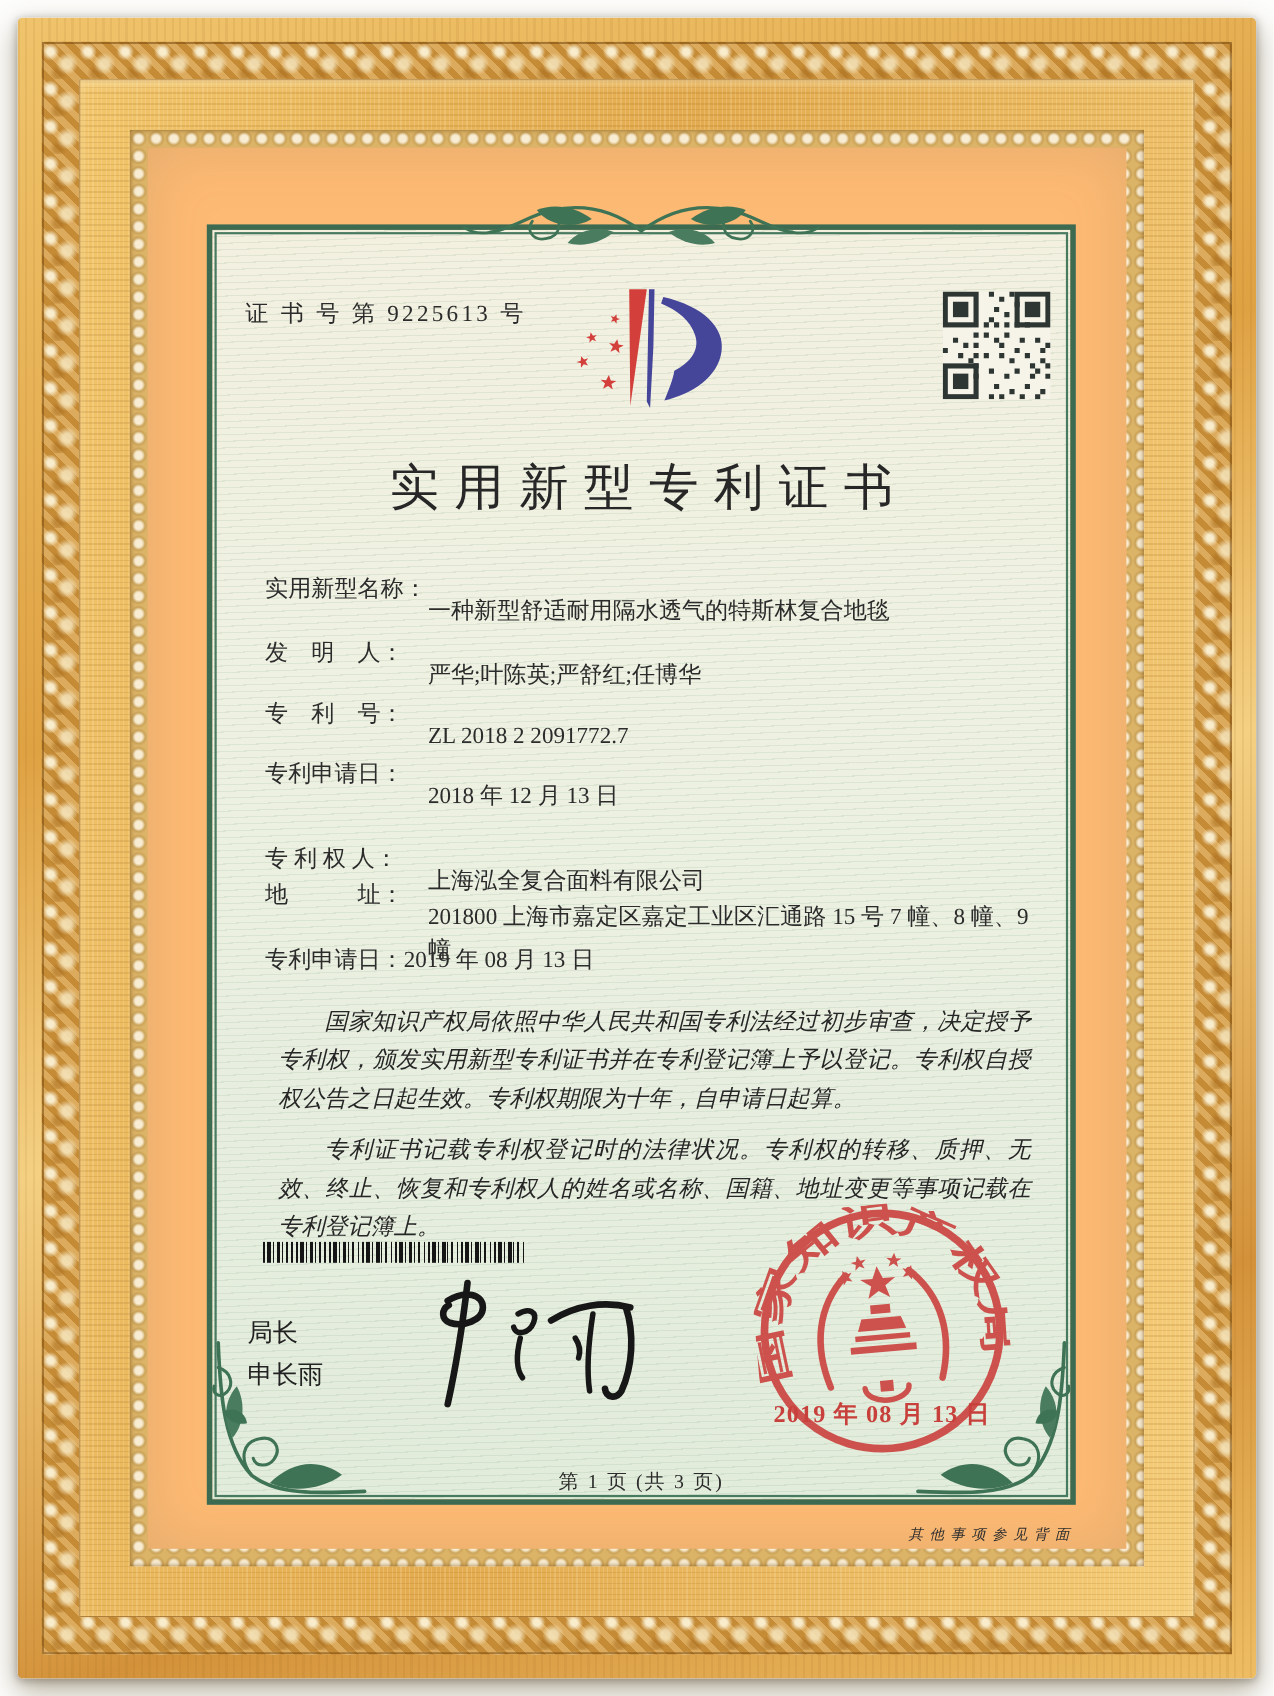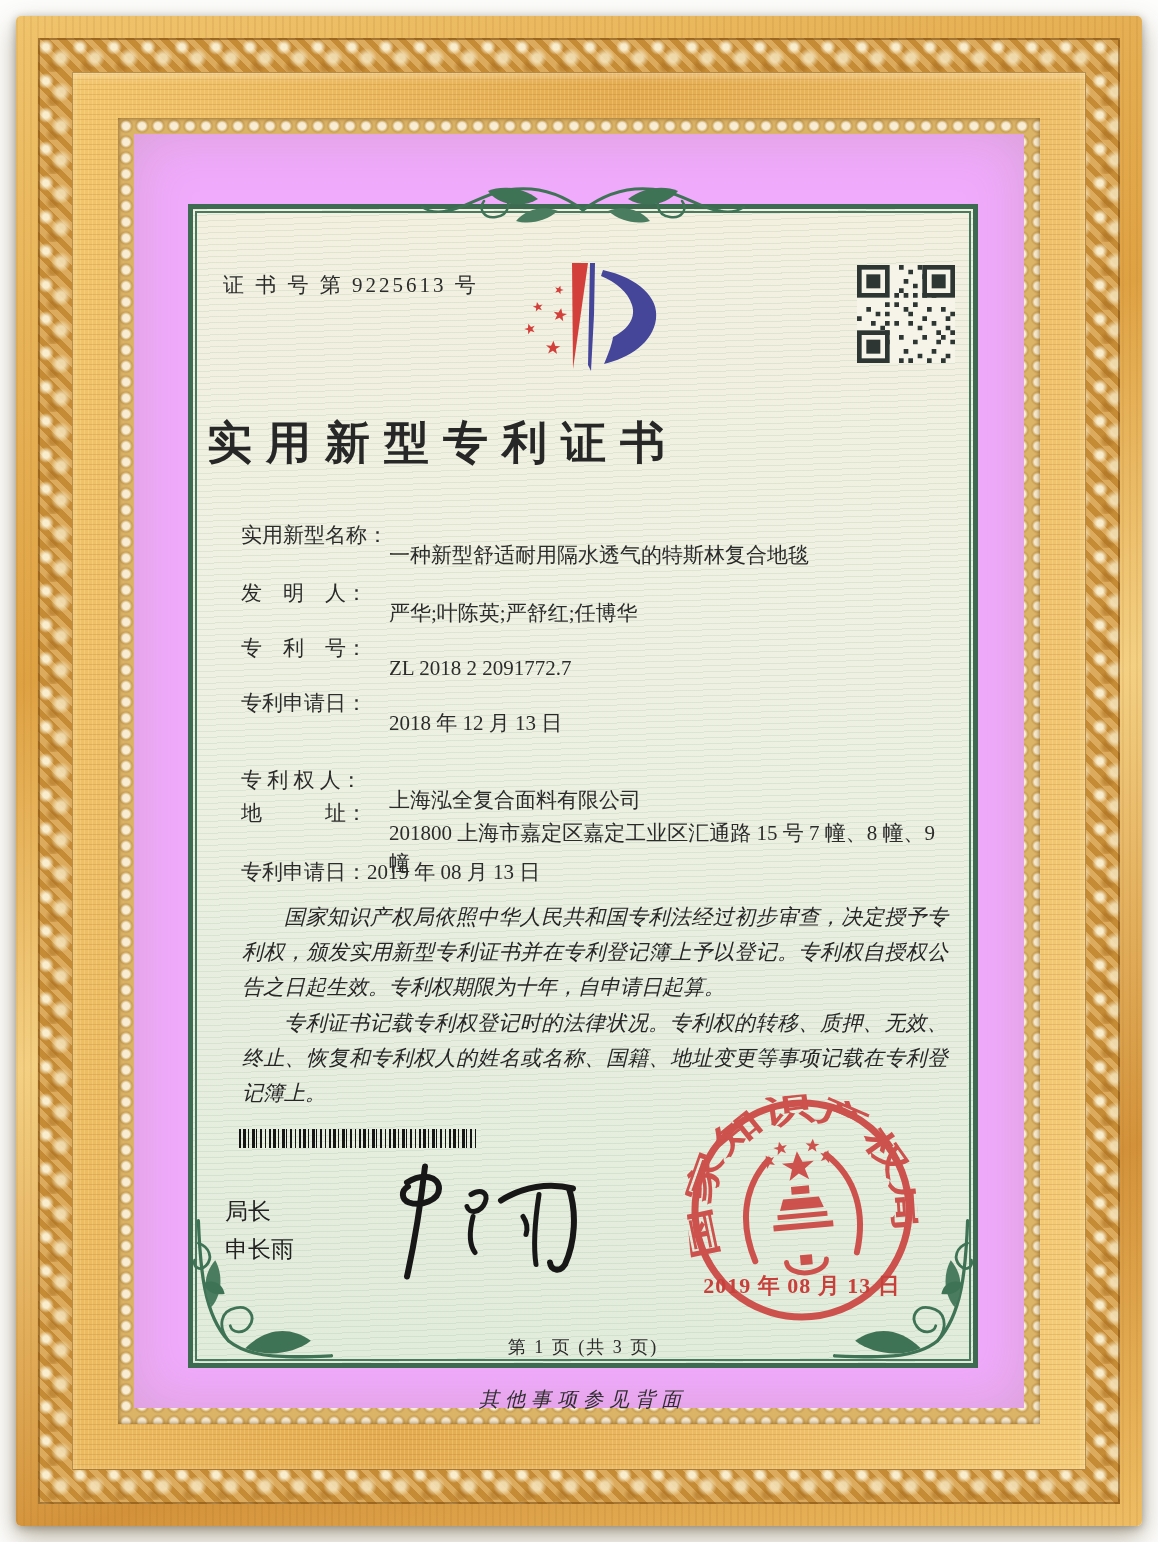--- a/index.html
+++ b/index.html
@@ -22,59 +22,59 @@
   .frame-smooth{position:absolute;inset:72px;
     background-image:
       repeating-linear-gradient(0deg,rgba(150,95,25,.16) 0 1px,rgba(255,255,255,0) 1px 5px),
       repeating-linear-gradient(90deg,rgba(255,236,190,.22) 0 1px,rgba(255,255,255,0) 1px 4px),
       linear-gradient(100deg,#f2c66c,#e3ab4f 45%,#f5cd79);
     box-shadow:inset 0 0 0 1px rgba(120,70,10,.5),inset 0 3px 10px rgba(255,242,205,.6);}
   .frame-beads{position:absolute;inset:118px;background-color:#dcb468;
     background-image:radial-gradient(circle at 8px 8px,#f8ecd2 0 3.5px,#c9a156 6px,rgba(0,0,0,0) 8px);
     background-size:16px 16px;box-shadow:inset 0 0 5px rgba(110,70,15,.8);}
   
-  .paper{position:absolute;inset:134px;background:#f0abfc;
+  .paper{position:absolute;inset:134px;background:#fdba74;
     box-shadow:inset 0 0 55px rgba(140,125,80,.22);}
   .cert-border{position:absolute;left:54px;top:70px;width:790px;height:1164px;box-sizing:border-box;
     border:5px solid #3d6b52;
     background-image:
       repeating-linear-gradient(178deg,rgba(125,168,132,.16) 0 1px,rgba(255,255,255,0) 1px 6px),
       linear-gradient(180deg,#f3f0e0 0%,#eef1e2 40%,#e7eedf 72%,#e2ecdb 100%);}
   .cert-border::before{content:"";position:absolute;inset:2px;border:2px solid #487a5f;pointer-events:none;}
   
   .cert-no{position:absolute;left:30px;top:62px;font-size:21px;letter-spacing:3px;}
   .logo{position:absolute;left:326px;top:50px;width:140px;height:122px;}
   .qr{position:absolute;left:664px;top:56px;width:98px;height:98px;}
-  .title{position:absolute;left:0;right:0;top:204px;text-align:left;
-    font-size:45px;font-weight:bold;letter-spacing:14px;text-indent:14px;color:#272727;}
+  .title{position:absolute;left:0;right:0;top:204px;text-align:center;
+    font-size:45px;font-weight:normal;letter-spacing:14px;text-indent:14px;color:#272727;}
   .row{position:absolute;left:48px;display:flex;font-size:21px;line-height:30px;justify-content:space-between;}
   .row .lbl{flex:none;width:148px;}
   .row .val{max-width:562px;margin-top:20px;}
   .row.inline span{width:auto;}
   .paras{position:absolute;left:48px;top:690px;width:708px;font-size:21px;line-height:35px;
     text-align:justify;font-style:italic;color:#262626;}
-  .paras p{margin:1px;text-indent:2em;}
+  .paras p{margin:12px;text-indent:2em;}
   .barcode{position:absolute;left:46px;top:920px;width:238px;height:19px;
     background:repeating-linear-gradient(90deg,
       #151515 0 2px,rgba(0,0,0,0) 2px 4px,
       #151515 4px 7px,rgba(0,0,0,0) 7px 9px,
       #151515 9px 10px,rgba(0,0,0,0) 10px 13px,
       #151515 13px 16px,rgba(0,0,0,0) 16px 17px,
       #151515 17px 18px,rgba(0,0,0,0) 18px 21px,
       #151515 21px 23px,rgba(0,0,0,0) 23px 26px,
       #151515 26px 27px,rgba(0,0,0,0) 27px 30px);}
   .director{position:absolute;left:32px;top:984px;font-family:Liberation Serif, serif;
     font-size:23px;line-height:38px;color:#222;}
   .signature{position:absolute;left:180px;top:950px;width:230px;height:128px;}
   .seal{position:absolute;left:494px;top:886px;width:230px;height:230px;transform:rotate(-5deg);}
   .seal-date{position:absolute;left:490px;top:1062px;width:238px;text-align:center;
     color:#c8403c;font-size:22px;letter-spacing:1px;font-weight:bold;}
   .page-footer{position:absolute;left:0;right:0;top:1126px;text-align:center;font-size:18px;letter-spacing:2px;}
-  .back-note{position:absolute;left:54px;top:1252px;width:790px;text-align:center;
-    font-size:20px;font-style:italic;letter-spacing:6px;color:#2e2e2e;}
+  .back-note{position:absolute;left:54px;top:1252px;width:790px;text-align:right;
+    font-size:13px;font-style:italic;letter-spacing:6px;color:#2e2e2e;}
   .orn-top{position:absolute;left:225px;top:-32px;width:330px;height:66px;}
   .orn-bl{position:absolute;left:-4px;bottom:-4px;width:150px;height:150px;}
   .orn-br{position:absolute;right:-4px;bottom:-4px;width:150px;height:150px;transform:scaleX(-1);}
 </style>
 </head>
 <body>
 
 <div class="scene">
   <div class="frame-a"></div>
   <div class="frame-carve"></div>

